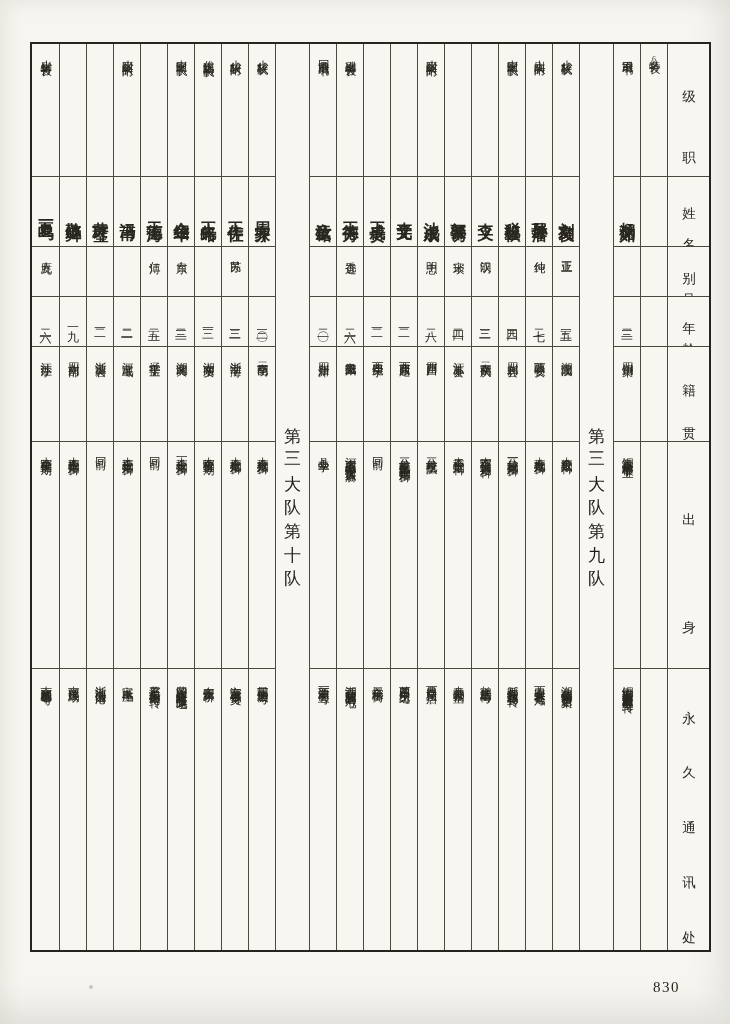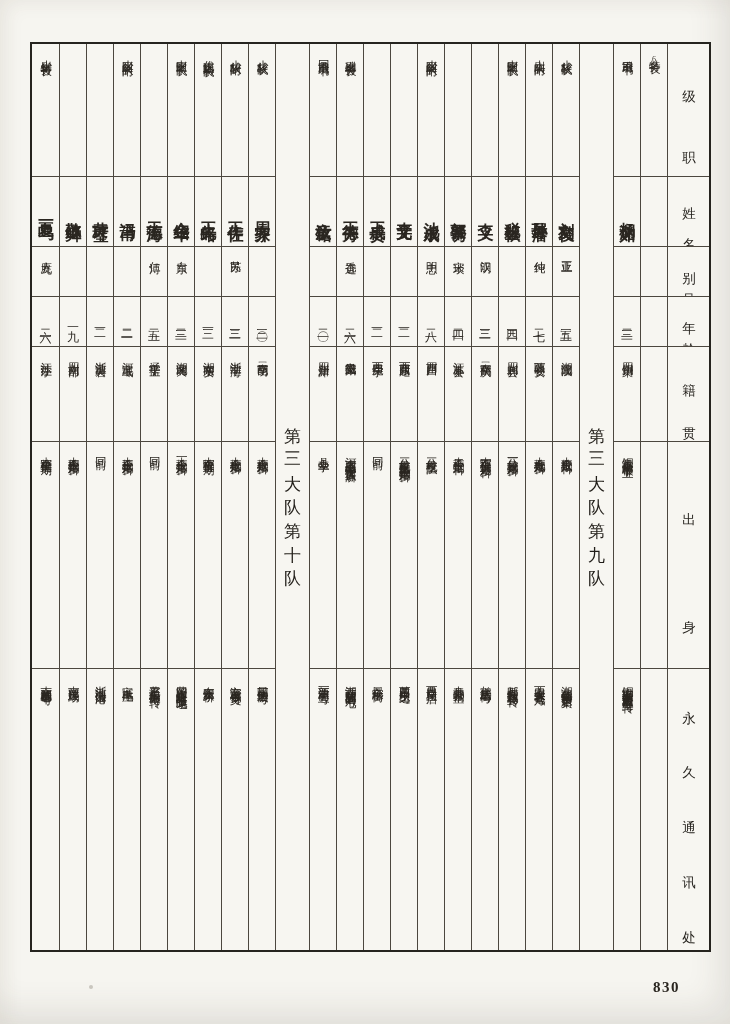--- a/index.html
+++ b/index.html
@@ -37,21 +37,21 @@
   .r-background{height:227px;padding-top:6px;}
   .r-address{height:281px;border-bottom:none;padding-top:8px;}
   .hcell{justify-content:space-around;padding:4px 0;}
   .hchar{font-size:13.5px;color:#221f1a;}
   .ptxt{font-size:11.5px;letter-spacing:.1em;line-height:1.18;color:#2a2620;}
   .r-name .ptxt{font-size:16px;font-weight:bold;letter-spacing:.12em;color:#14117;}
   .r-age .ptxt{font-size:12px;}
   .rank-note{font-size:8px;color:#3a362f;margin-top:1px;}
   .page-number{
     position:absolute;right:50px;bottom:28px;
-    font-size:15px;letter-spacing:1.5px;color:#2a2620;font-weight:bold;
+    font-size:15px;letter-spacing:1.5px;color:#2a2620;
   }
   .speckles{position:absolute;left:0;top:0;width:2px;height:2px;background:transparent;border-radius:50%;
     box-shadow:
       118px 300px 0 1px rgba(70,62,48,.22), 508px 148px 0 1px rgba(70,62,48,.16),
       680px 420px 0 1px rgba(70,62,48,.2), 90px 986px 0 1px rgba(70,62,48,.25),
       300px 520px 0 1px rgba(70,62,48,.12), 640px 720px 0 1px rgba(70,62,48,.15),
       205px 808px 0 1px rgba(70,62,48,.14), 702px 80px 0 1px rgba(70,62,48,.2),
       60px 120px 0 1px rgba(70,62,48,.12), 420px 940px 0 1px rgba(70,62,48,.15);}
 </style>
 </head>

